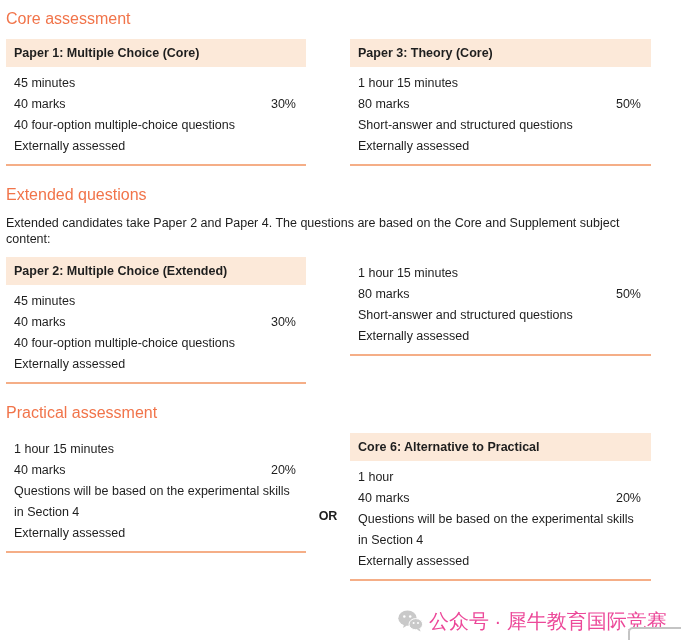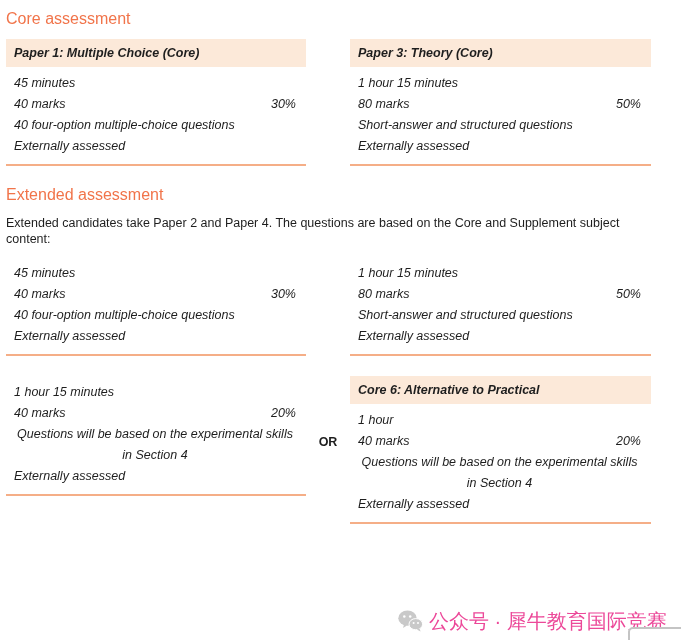--- a/index.html
+++ b/index.html
@@ -17,36 +17,36 @@
     font-size:16px; font-weight:400;
     color:#F1744A;
     margin:0 0 11px 0;
   }
   .intro {
     font-size:12.5px; line-height:16px;
     margin:0 0 10px 0;
     max-width:645px;
   }
   .cards-row { display:flex; align-items:flex-start; margin-bottom:20px; }
-  .paper-card { width:300px; border-bottom:2px solid #F5AE87;font-style:italic; }
+  .paper-card { width:300px; border-bottom:2px solid #F5AE87; }
   .paper-card.right { width:301px; }
   .col-spacer {
     width:44px; flex:none;
     text-align:center;
     font-size:12.5px; font-weight:bold;
   }
-  .or-label { display:inline-block; margin-top:59px; }
+  .or-label { display:inline-block; margin-top:76px; }
   .paper-header {
     background:#FCE9D9;
     min-height:28px;
     display:flex; align-items:center;
     padding:0 8px;
     font-size:12.5px; font-weight:bold;
   }
-  .paper-body { padding:6px 10px 7px 8px;text-align:center; }
+  .paper-body { padding:6px 10px 7px 8px; }
   .paper-row {
     display:flex; justify-content:space-between;
     font-size:12.5px; line-height:21px;
   }
   .row-text { }
   .row-value { flex:none; padding-left:8px; }
 
   .watermark {
     position:absolute; left:398px; top:608px;
     display:flex; align-items:center; gap:6px;
@@ -106,24 +106,25 @@
             </div>
           <div class="paper-row">
               <span class="row-text">Externally assessed</span>
             </div>
         </div>
       </div>
     </div>
   </section>
 
   <section>
-    <h2 class="section-heading">Extended assessment</h2>
+    <h2 class="section-heading">Extended questions</h2>
     <p class="intro">Extended candidates take Paper 2 and Paper 4. The questions are based on the Core and Supplement subject content:</p>
     <div class="cards-row">
       <div class="paper-card">
+        <div class="paper-header">Paper 2: Multiple Choice (Extended)</div>
         <div class="paper-body">
           <div class="paper-row">
               <span class="row-text">45 minutes</span>
             </div>
           <div class="paper-row">
               <span class="row-text">40 marks</span>
               <span class="row-value">30%</span>
             </div>
           <div class="paper-row">
               <span class="row-text">40 four-option multiple-choice questions</span>
@@ -148,20 +149,21 @@
             </div>
           <div class="paper-row">
               <span class="row-text">Externally assessed</span>
             </div>
         </div>
       </div>
     </div>
   </section>
 
   <section>
+    <h2 class="section-heading">Practical assessment</h2>
     <div class="cards-row">
       <div class="paper-card">
         <div class="paper-body">
           <div class="paper-row">
               <span class="row-text">1 hour 15 minutes</span>
             </div>
           <div class="paper-row">
               <span class="row-text">40 marks</span>
               <span class="row-value">20%</span>
             </div>

